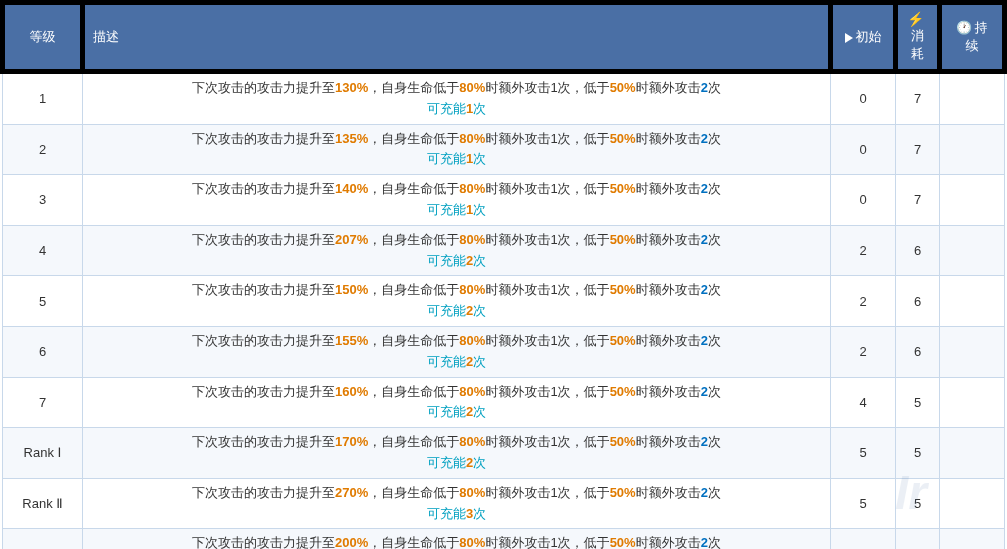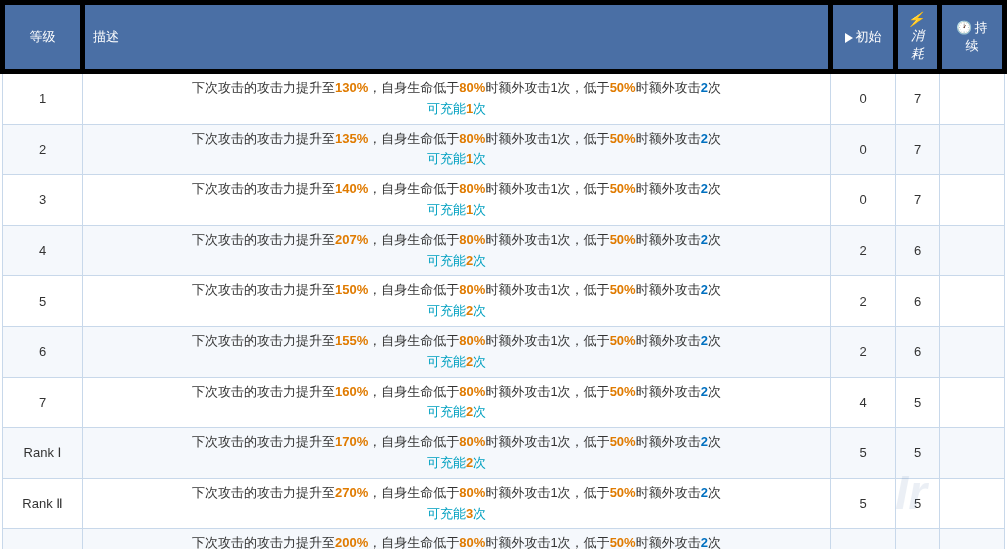--- a/index.html
+++ b/index.html
@@ -103,21 +103,21 @@
 
 <div class="table-wrapper">
   <table>
     <thead>
       <tr>
         <th style="width:80px;">等级</th>
         <th class="desc-col">描述</th>
         <th style="width:65px;">
           <span class="icon-triangle"></span><span>初始</span>
         </th>
-        <th style="width:44px;font-style:italic;">
+        <th style="width:44px;">
           <span class="icon-lightning">⚡</span><span>消耗</span>
         </th>
         <th style="width:65px;">
           <span class="icon-clock">🕐</span><span>持续</span>
         </th>
       </tr>
     </thead>
     <tbody id="table-body">
     <tr>
           <td>1</td>

